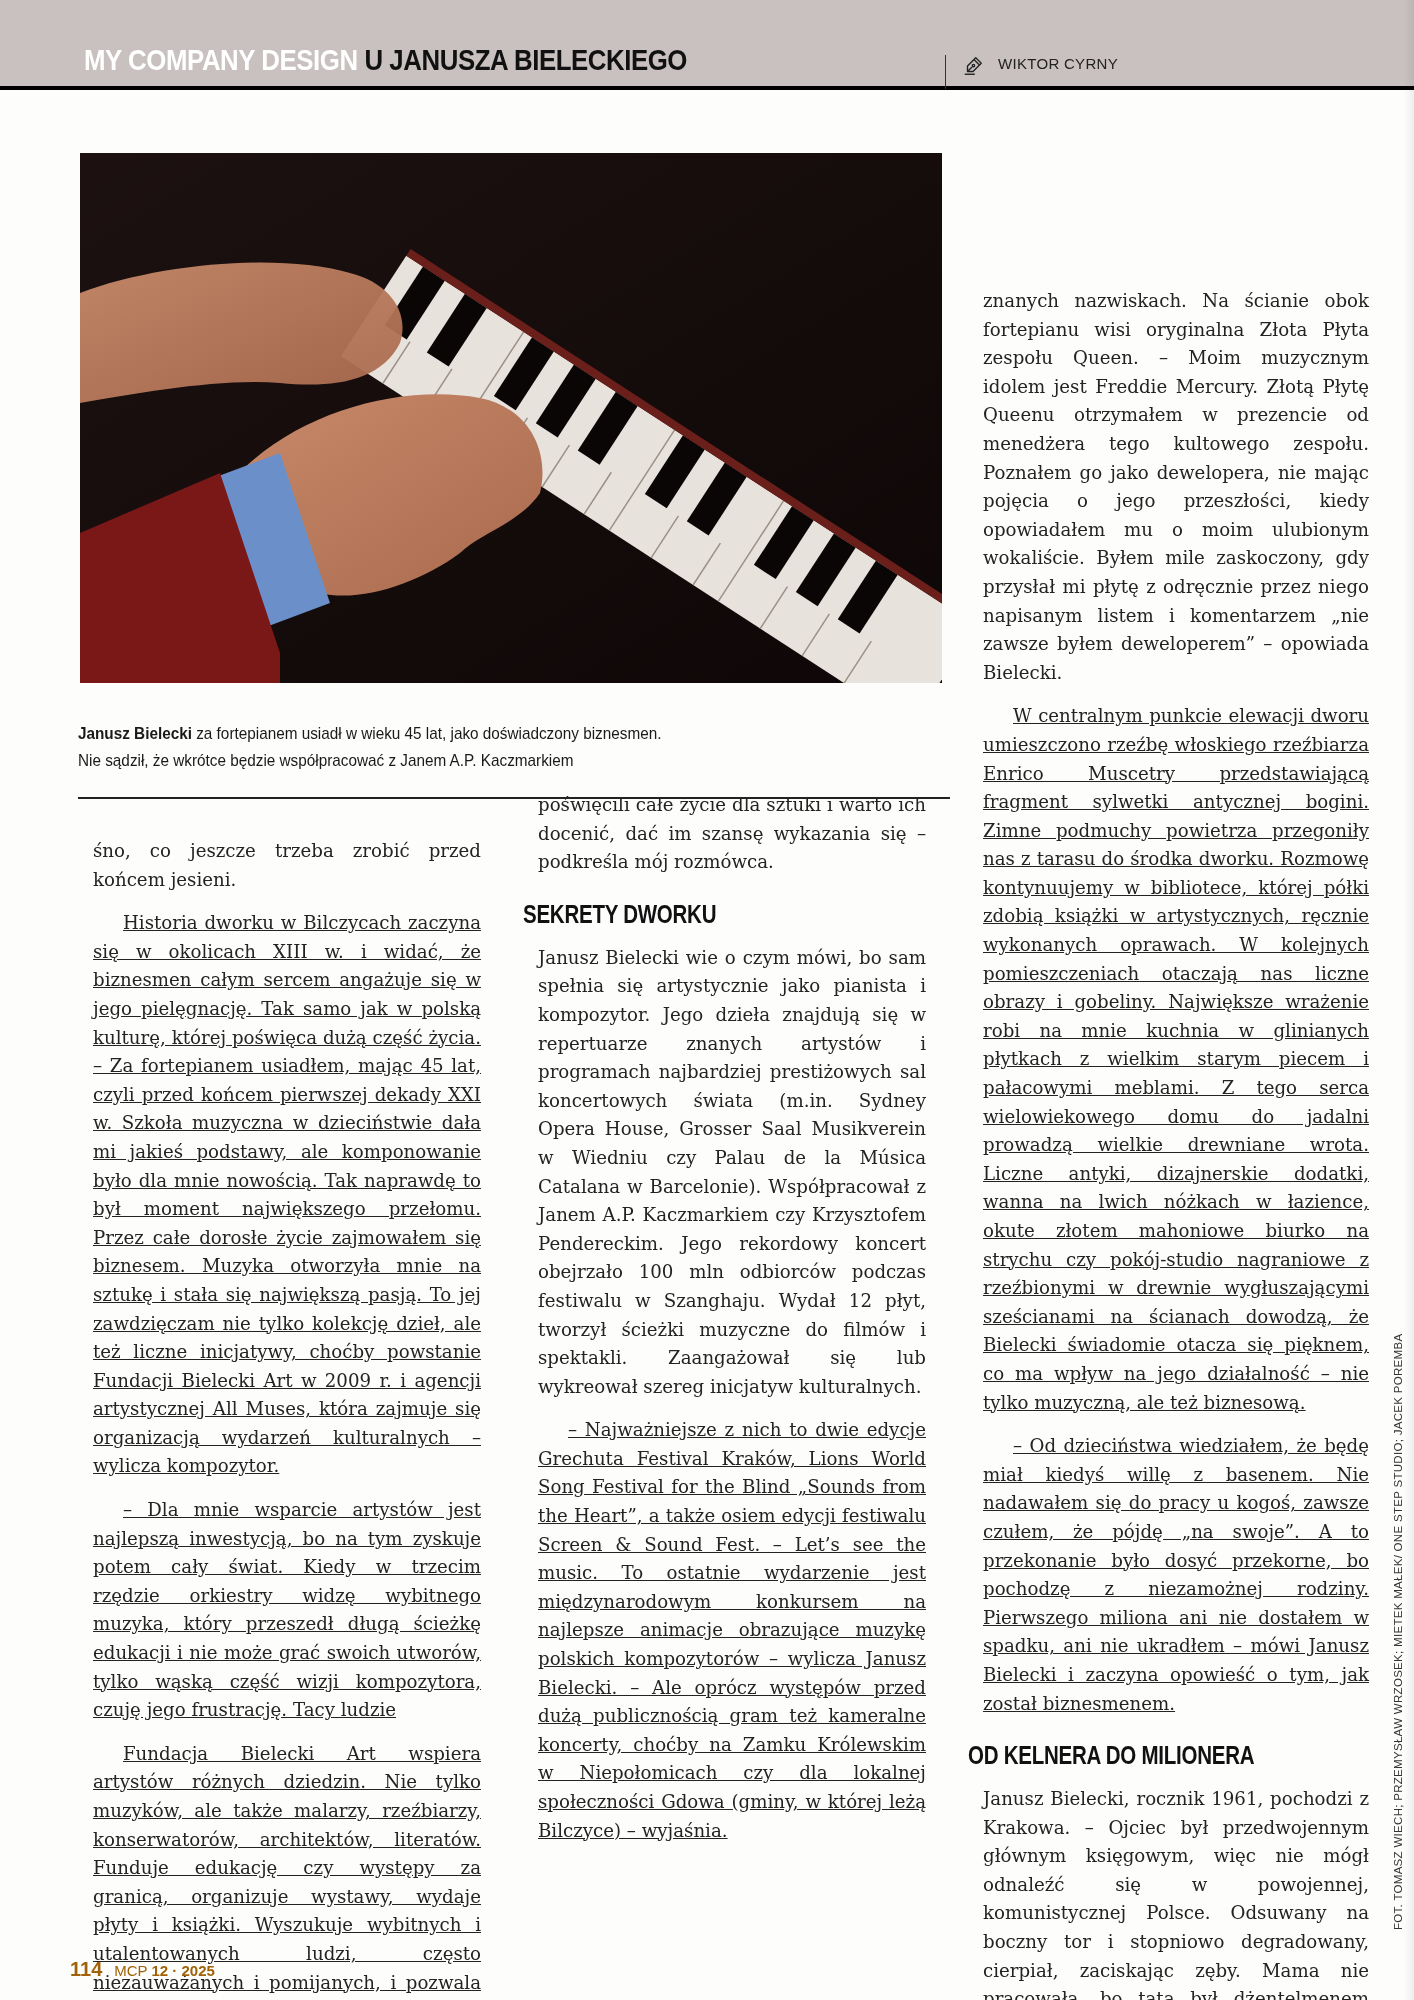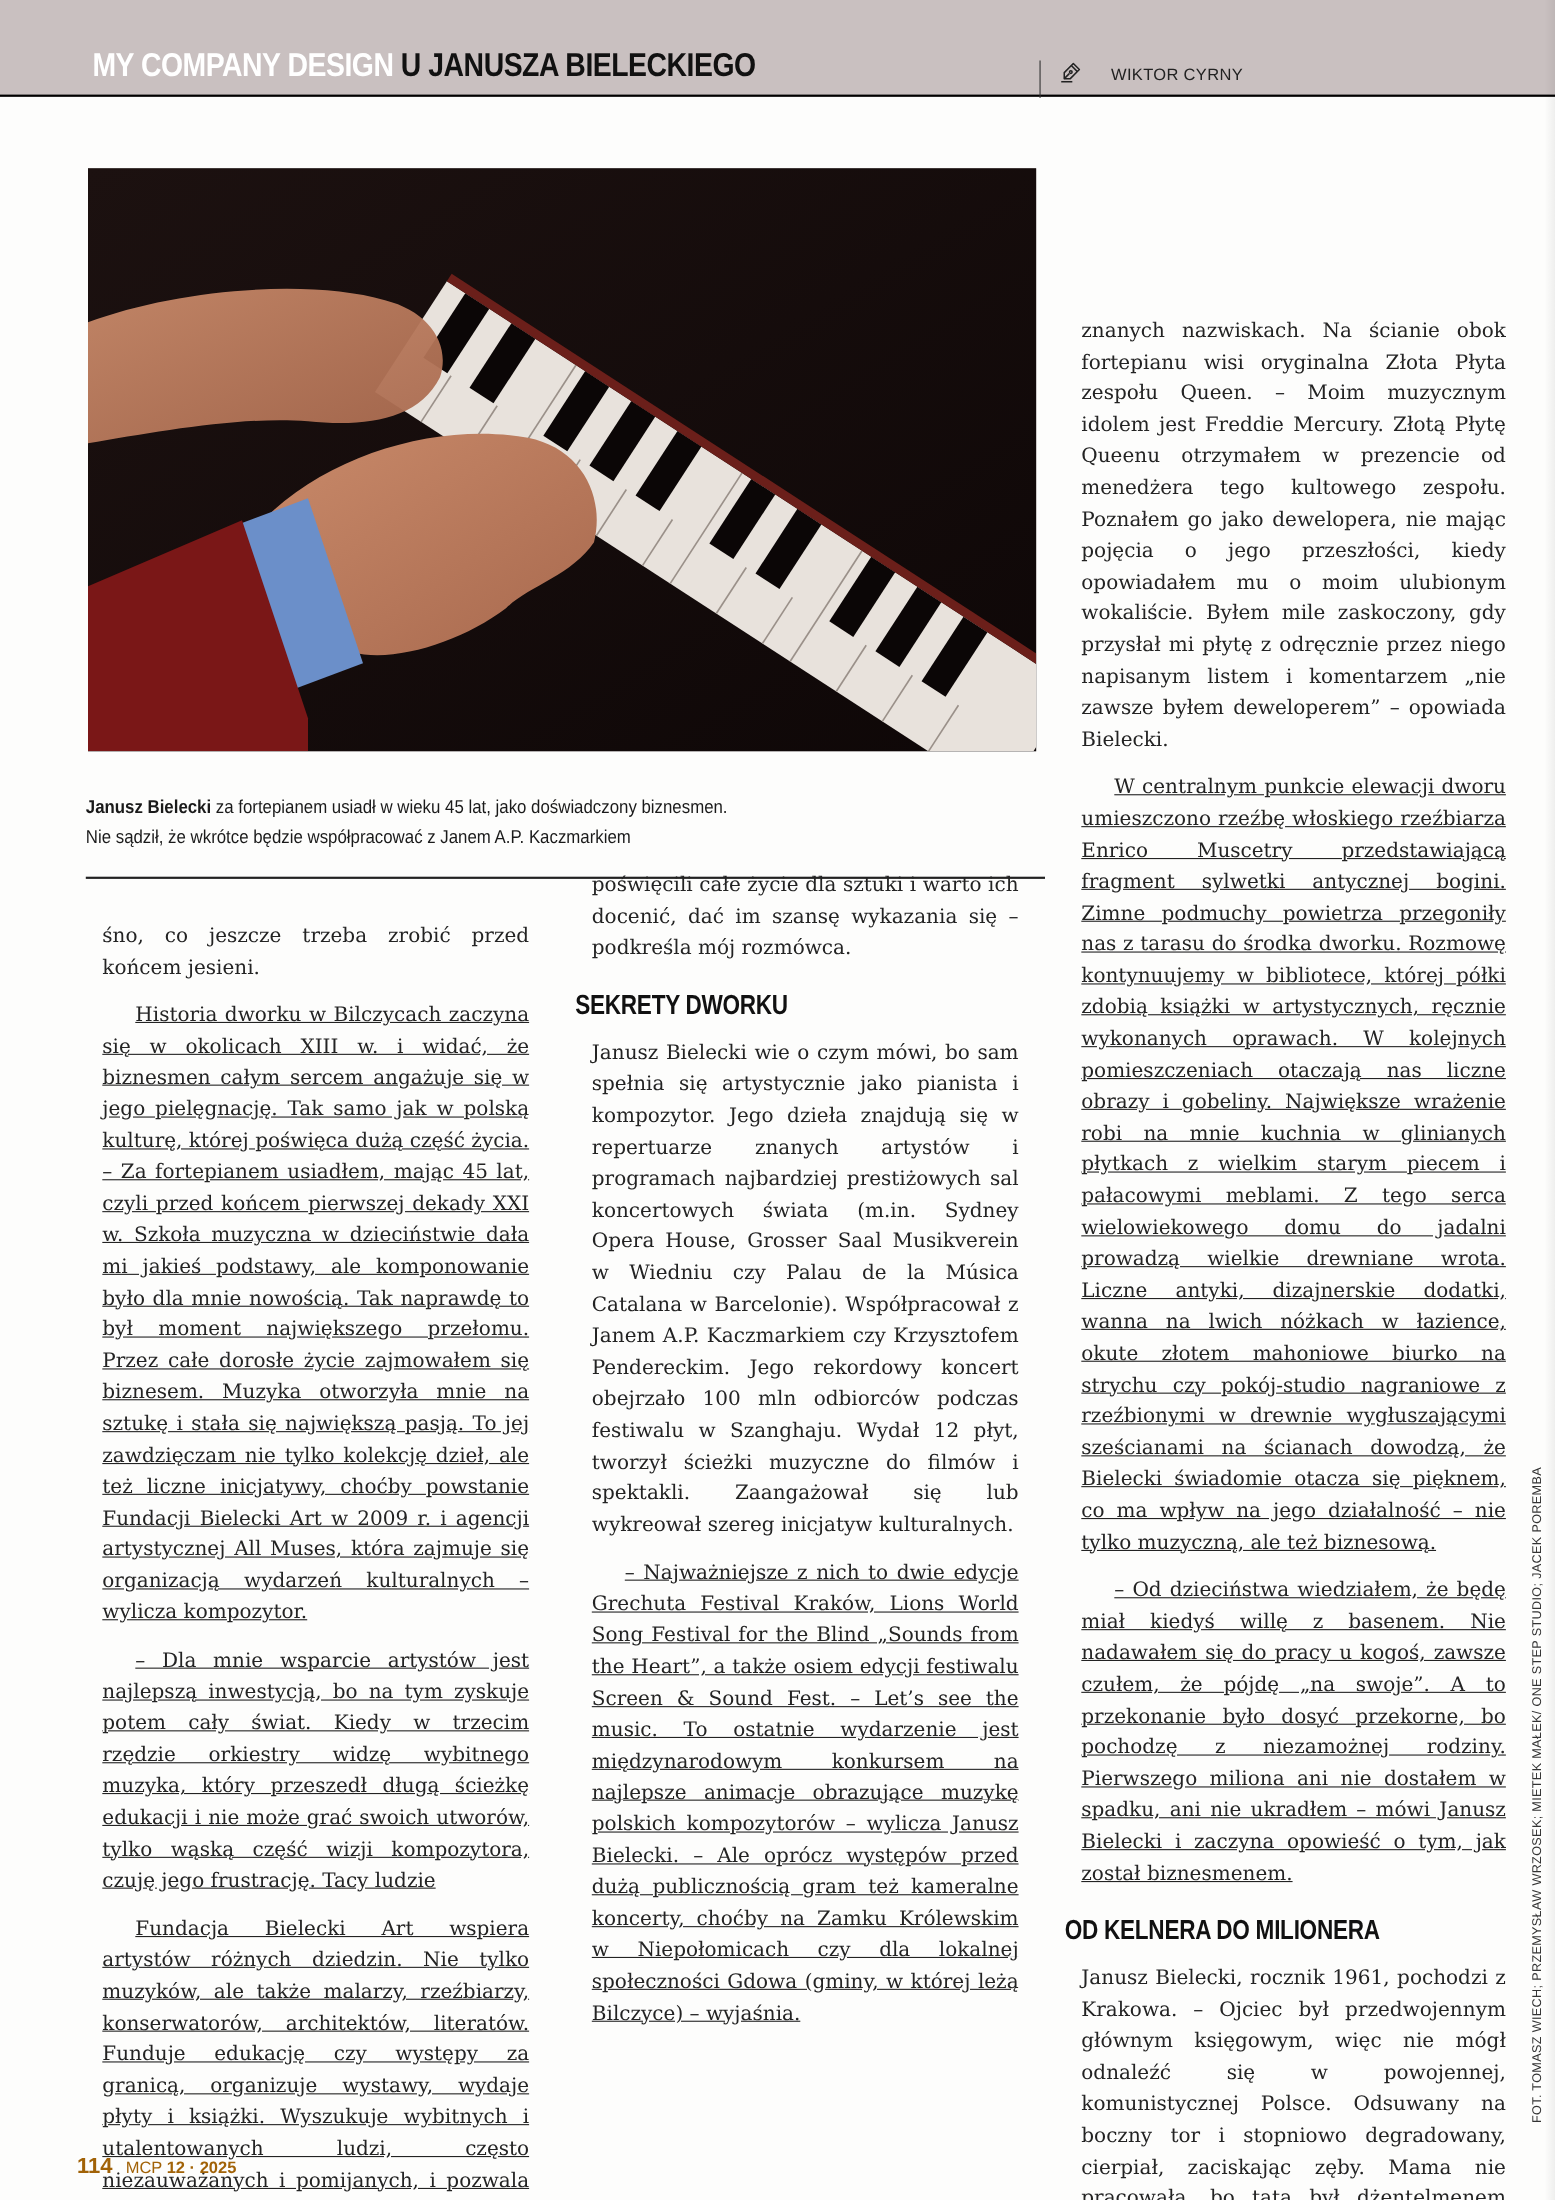--- a/index.html
+++ b/index.html
@@ -6,35 +6,35 @@
   body {
     width: 1414px; height: 2000px; position: relative; overflow: hidden;
     background: #fdfdfc;
     font-family: "DejaVu Serif", serif;
     color: #222;
   }
   
   .header-band {
     position: absolute; left: 0; top: 0; width: 1414px; height: 86px;
     background: #c9c0c0;
-    border-bottom: 2px solid #000000;
+    border-bottom: 4px solid #000000;
   }
   .header-title {
     position: absolute; left: 84px; top: 40px;
     font-family: "Liberation Sans", sans-serif; font-weight: bold;
     font-size: 30px; letter-spacing: -0.5px; transform: scaleX(0.86); transform-origin: left top;
     white-space: nowrap; line-height: 40px;
   }
   .header-title .prefix { color: #ffffff; }
   .header-title .rest { color: #111111; }
   .header-divider {
     position: absolute; left: 945px; top: 55px; width: 1px; height: 34px; background: #333;
   }
   .author {
-    position: absolute; left: 962px; top: 55px; display: flex; align-items: center; gap: 26px;
+    position: absolute; left: 962px; top: 55px; display: flex; gap: 14px;
     font-family: "Liberation Sans", sans-serif; font-size: 15px; color: #222; letter-spacing: 0.3px;
   }
   .author svg { width: 22px; height: 22px; }
 
   
   .photo {
     position: absolute; left: 80px; top: 153px; width: 862px; height: 530px;
     background: #140b0a; overflow: hidden;
   }
   .photo svg { width: 100%; height: 100%; display: block; }

